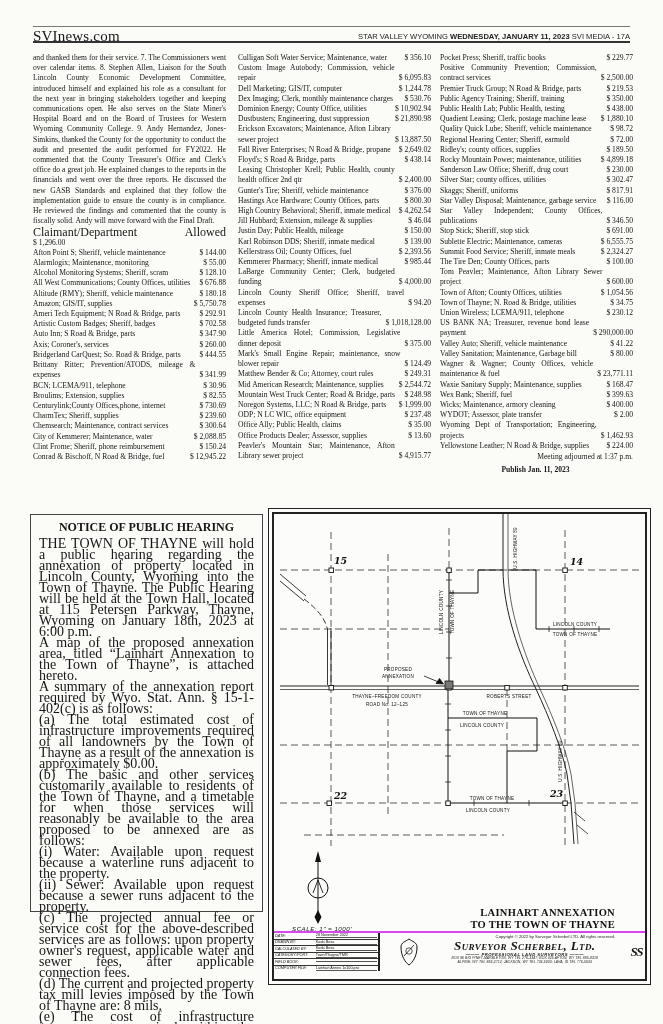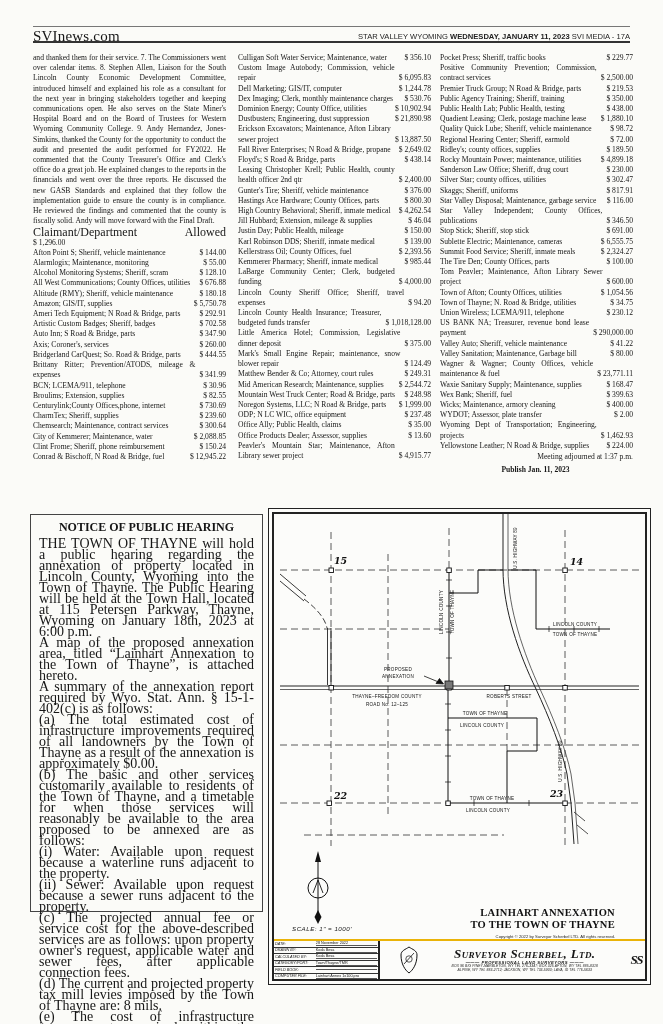--- a/index.html
+++ b/index.html
@@ -26,21 +26,21 @@
   .publish-right{font-weight:bold;text-align:center;margin-top:3px;padding-right:2px;}
 
   .notice-box{position:absolute;left:30px;top:514px;width:233px;height:398px;border:1px solid #444;box-sizing:border-box;padding:4px 8px;}
   .notice-title{text-align:center;font-weight:bold;font-size:12px;margin:1px 0 3px 0;}
   .notice-para{font-size:14px;line-height:11px;text-align:justify;margin:0;}
   .notice-publish{font-weight:bold;font-size:8.4px;text-align:right;padding-right:12px;margin-top:2px;}
 
   .map-box{position:absolute;left:268px;top:508px;width:383px;height:477px;border:1px solid #222;box-sizing:border-box;padding:3px;background:#fcfcfa;}
   .map-inner{position:relative;width:100%;height:100%;border:2px solid #222;box-sizing:border-box;}
   .map-svg{position:absolute;left:0;top:0;}
-  .map-strip{position:absolute;left:0;right:0;bottom:0;height:38px;display:flex;border-top:2px solid #eab308;gap:16px;}
+  .map-strip{position:absolute;left:0;right:0;bottom:8px;height:38px;display:flex;border-top:2px solid #d946ef;gap:16px;}
   .tb{width:106px;border-right:2px solid #222;display:flex;flex-direction:column;box-sizing:border-box;}
   .tb-row{flex:1;display:flex;align-items:center;border-bottom:1px solid #333;font-family:"Liberation Sans",sans-serif;font-size:3.8px;line-height:4px;padding:0 1px;}
   .tb-row:last-child{border-bottom:none;}
   .tb-l{width:40%;font-style:italic;}
   .tb-v{flex:1;border-bottom:0.5px solid #555;}
   .firm{flex:1;display:flex;align-items:center;gap:3px;padding:1px 3px;box-sizing:border-box;}
   .firm-text{flex:1;text-align:center;line-height:1.05;}
   .firm-name{font-family:"Liberation Serif",serif;font-variant:small-caps;font-weight:bold;font-style:italic;font-size:13px;letter-spacing:.4px;}
   .firm-sub{font-family:"Liberation Sans",sans-serif;font-weight:bold;font-style:italic;font-size:4.2px;letter-spacing:.5px;}
   .firm-sub::before{content:"——— ";} .firm-sub::after{content:" ———";}

